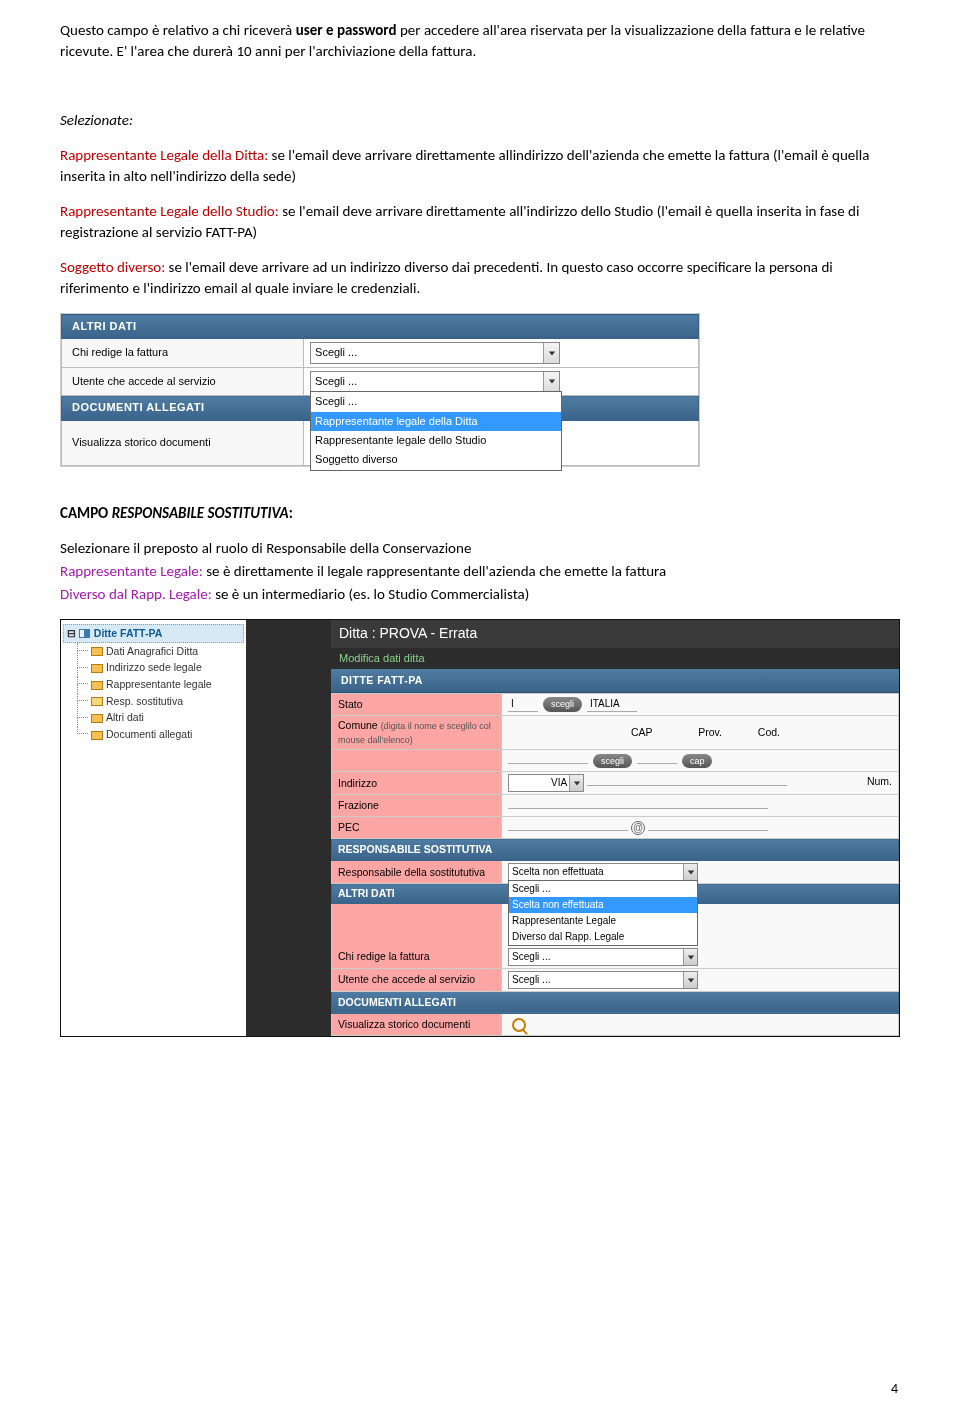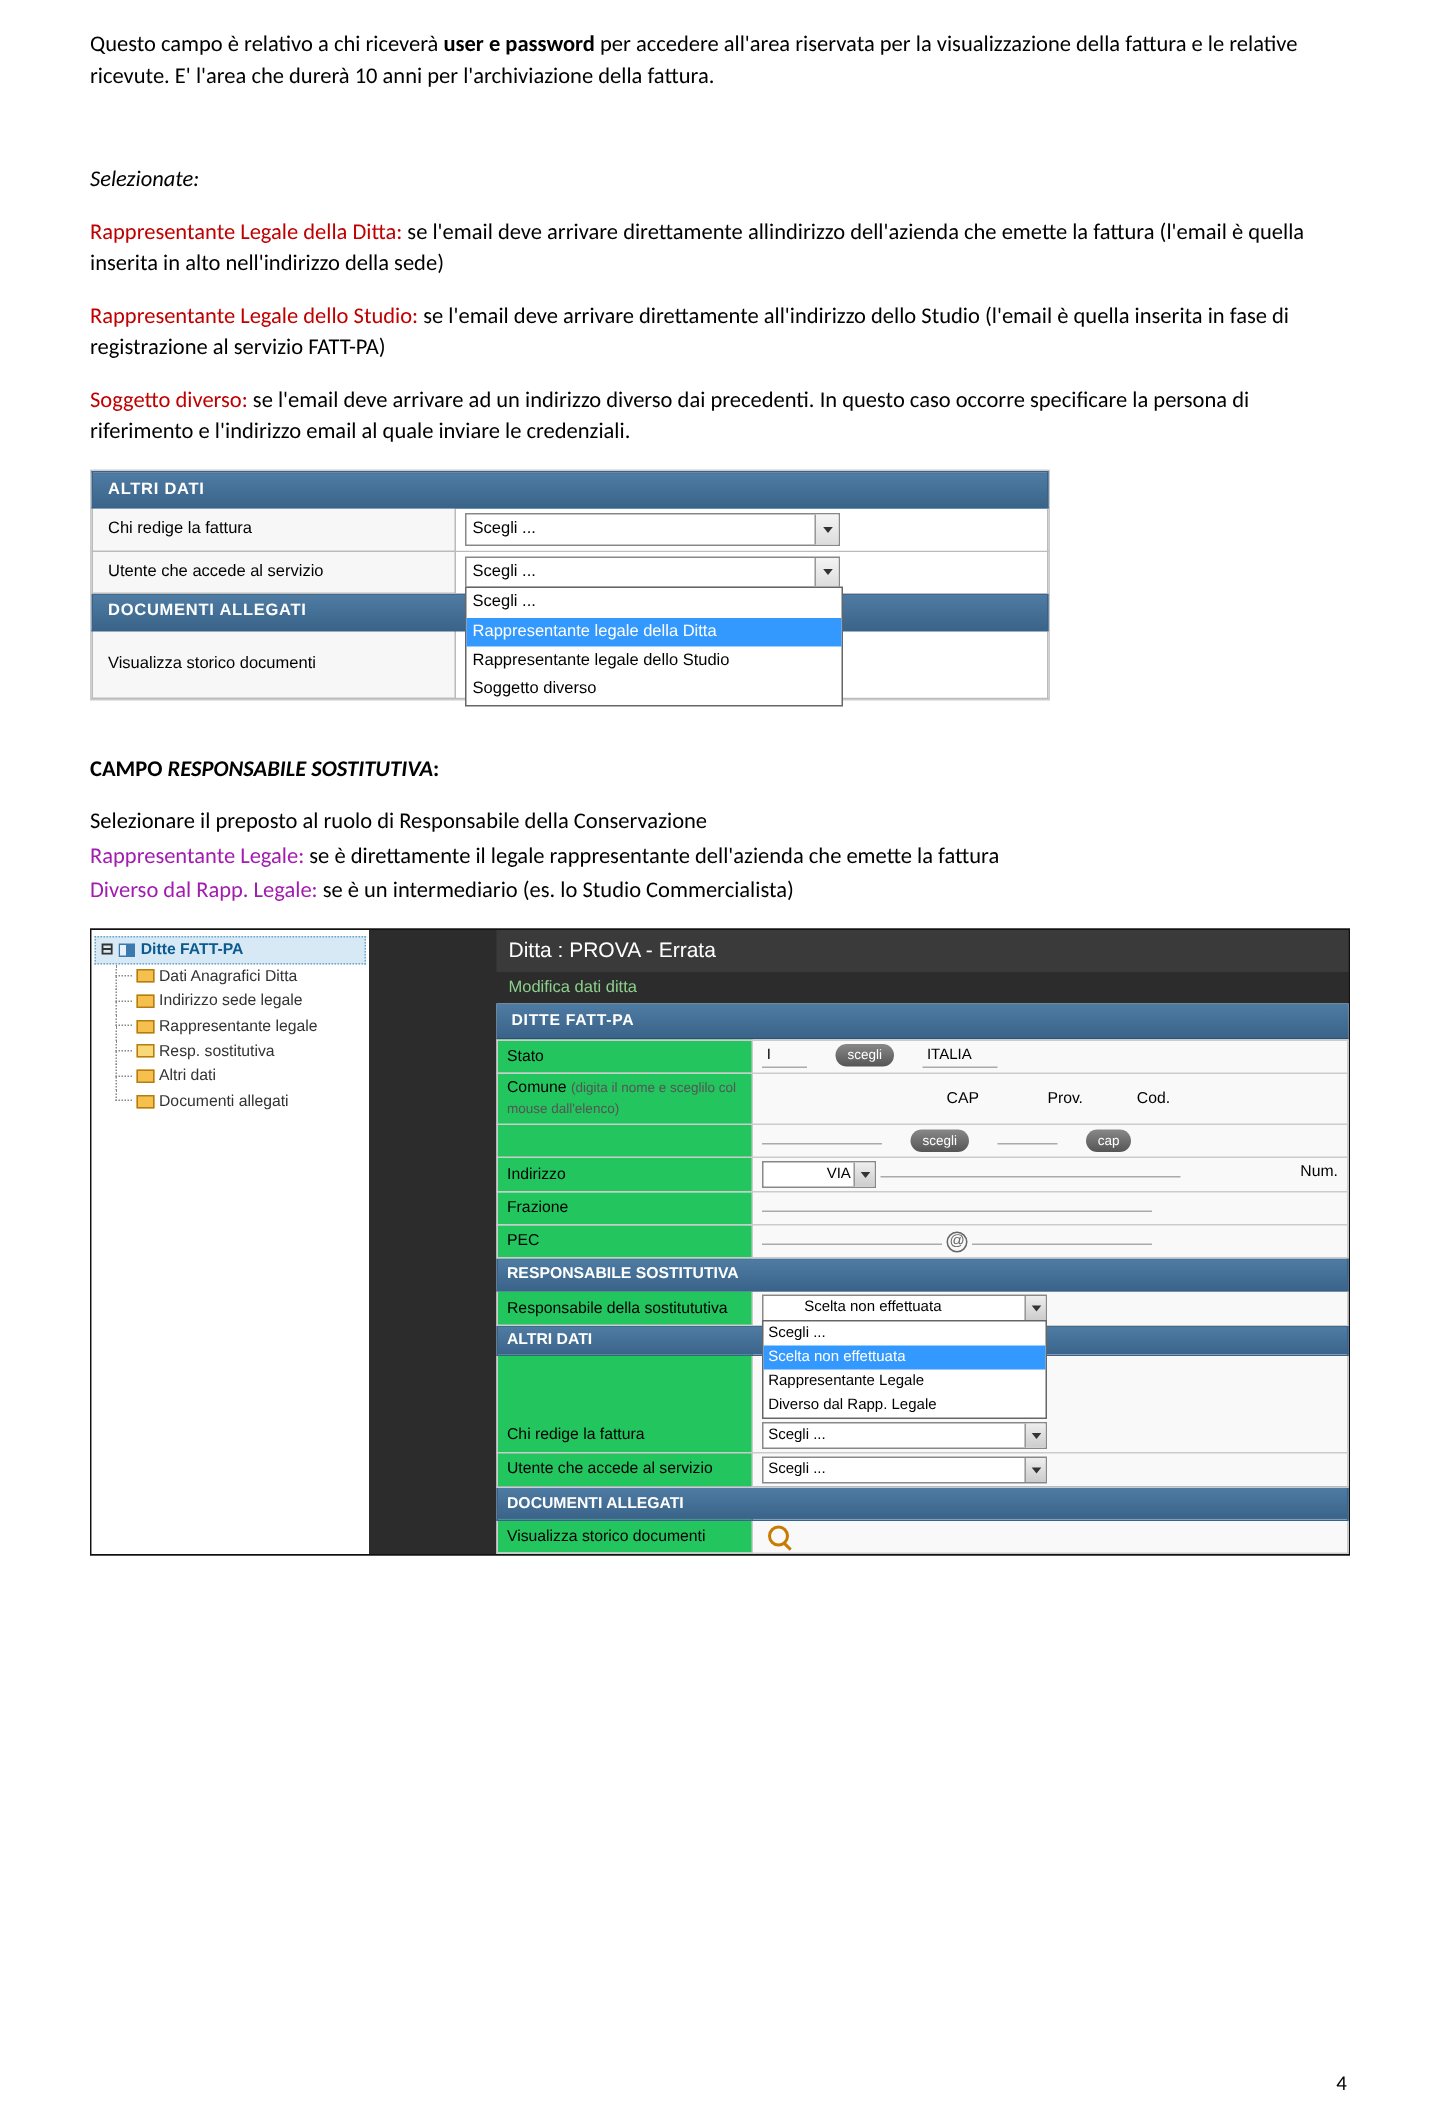--- a/index.html
+++ b/index.html
@@ -134,30 +134,30 @@
   }
   .panel-body table { width: 100%; border-collapse: collapse; }
   .panel-body td {
     border: 1px solid #ccc;
     padding: 2px 6px;
     height: 22px;
     vertical-align: middle;
     font-size: 10.5px;
     background: #f9f9f9;
   }
-  .panel-body td.lc { width: 30%; background: #22c55e; }
+  .panel-body td.lc { width: 30%; background: #fca5a5; }
   .panel-body td.section {
     background: linear-gradient(#4f7ca3, #3a6389);
     color: #fff; font-weight: bold;
     border: 1px solid #3a6389;
   }
   .mini-btn {
     display: inline-block; padding: 1px 8px;
     background: linear-gradient(#888,#555); color: #fff;
-    border-radius: 9px; font-size: 9px; margin: 0 16px;
+    border-radius: 9px; font-size: 9px; margin: 0 2px;
   }
   .mini-input {
     display: inline-block; min-width: 30px; border-bottom: 1px solid #aaa;
     padding: 0 3px; font-size: 10px;
   }
   .tiny-label { font-size: 9px; color: #555; }
   .combo2 {
     display: inline-block; border: 1px solid #888; background: #fff;
     font-size: 10px; position: relative; min-width: 60px;
   }
@@ -350,21 +350,21 @@
         <tr>
           <td class="lc">PEC</td>
           <td><span class="mini-input" style="min-width:120px;"></span> <span class="at">@</span> <span class="mini-input" style="min-width:120px;"></span></td>
         </tr>
         <tr>
               <td colspan="2" class="section">RESPONSABILE SOSTITUTIVA</td>
             </tr>
         <tr>
           <td class="lc">Responsabile della sostitututiva</td>
           <td style="position:relative;">
-            <span class="combo2" style="min-width:190px; position:relative;padding-left:24px;">
+            <span class="combo2" style="min-width:190px; position:relative;">
               <span class="combo2-text">Scelta non effettuata</span>
               <span class="combo2-arrow">
                     <svg class="tri" viewBox="0 0 10 10">
                       <polygon points="1,3 9,3 5,8" fill="#333"></polygon>
                     </svg>
                   </span>
               <div class="dd2">
                 <div class="o">Scegli ...</div>
                 <div class="o sel">Scelta non effettuata</div>
                 <div class="o">Rappresentante Legale</div>

